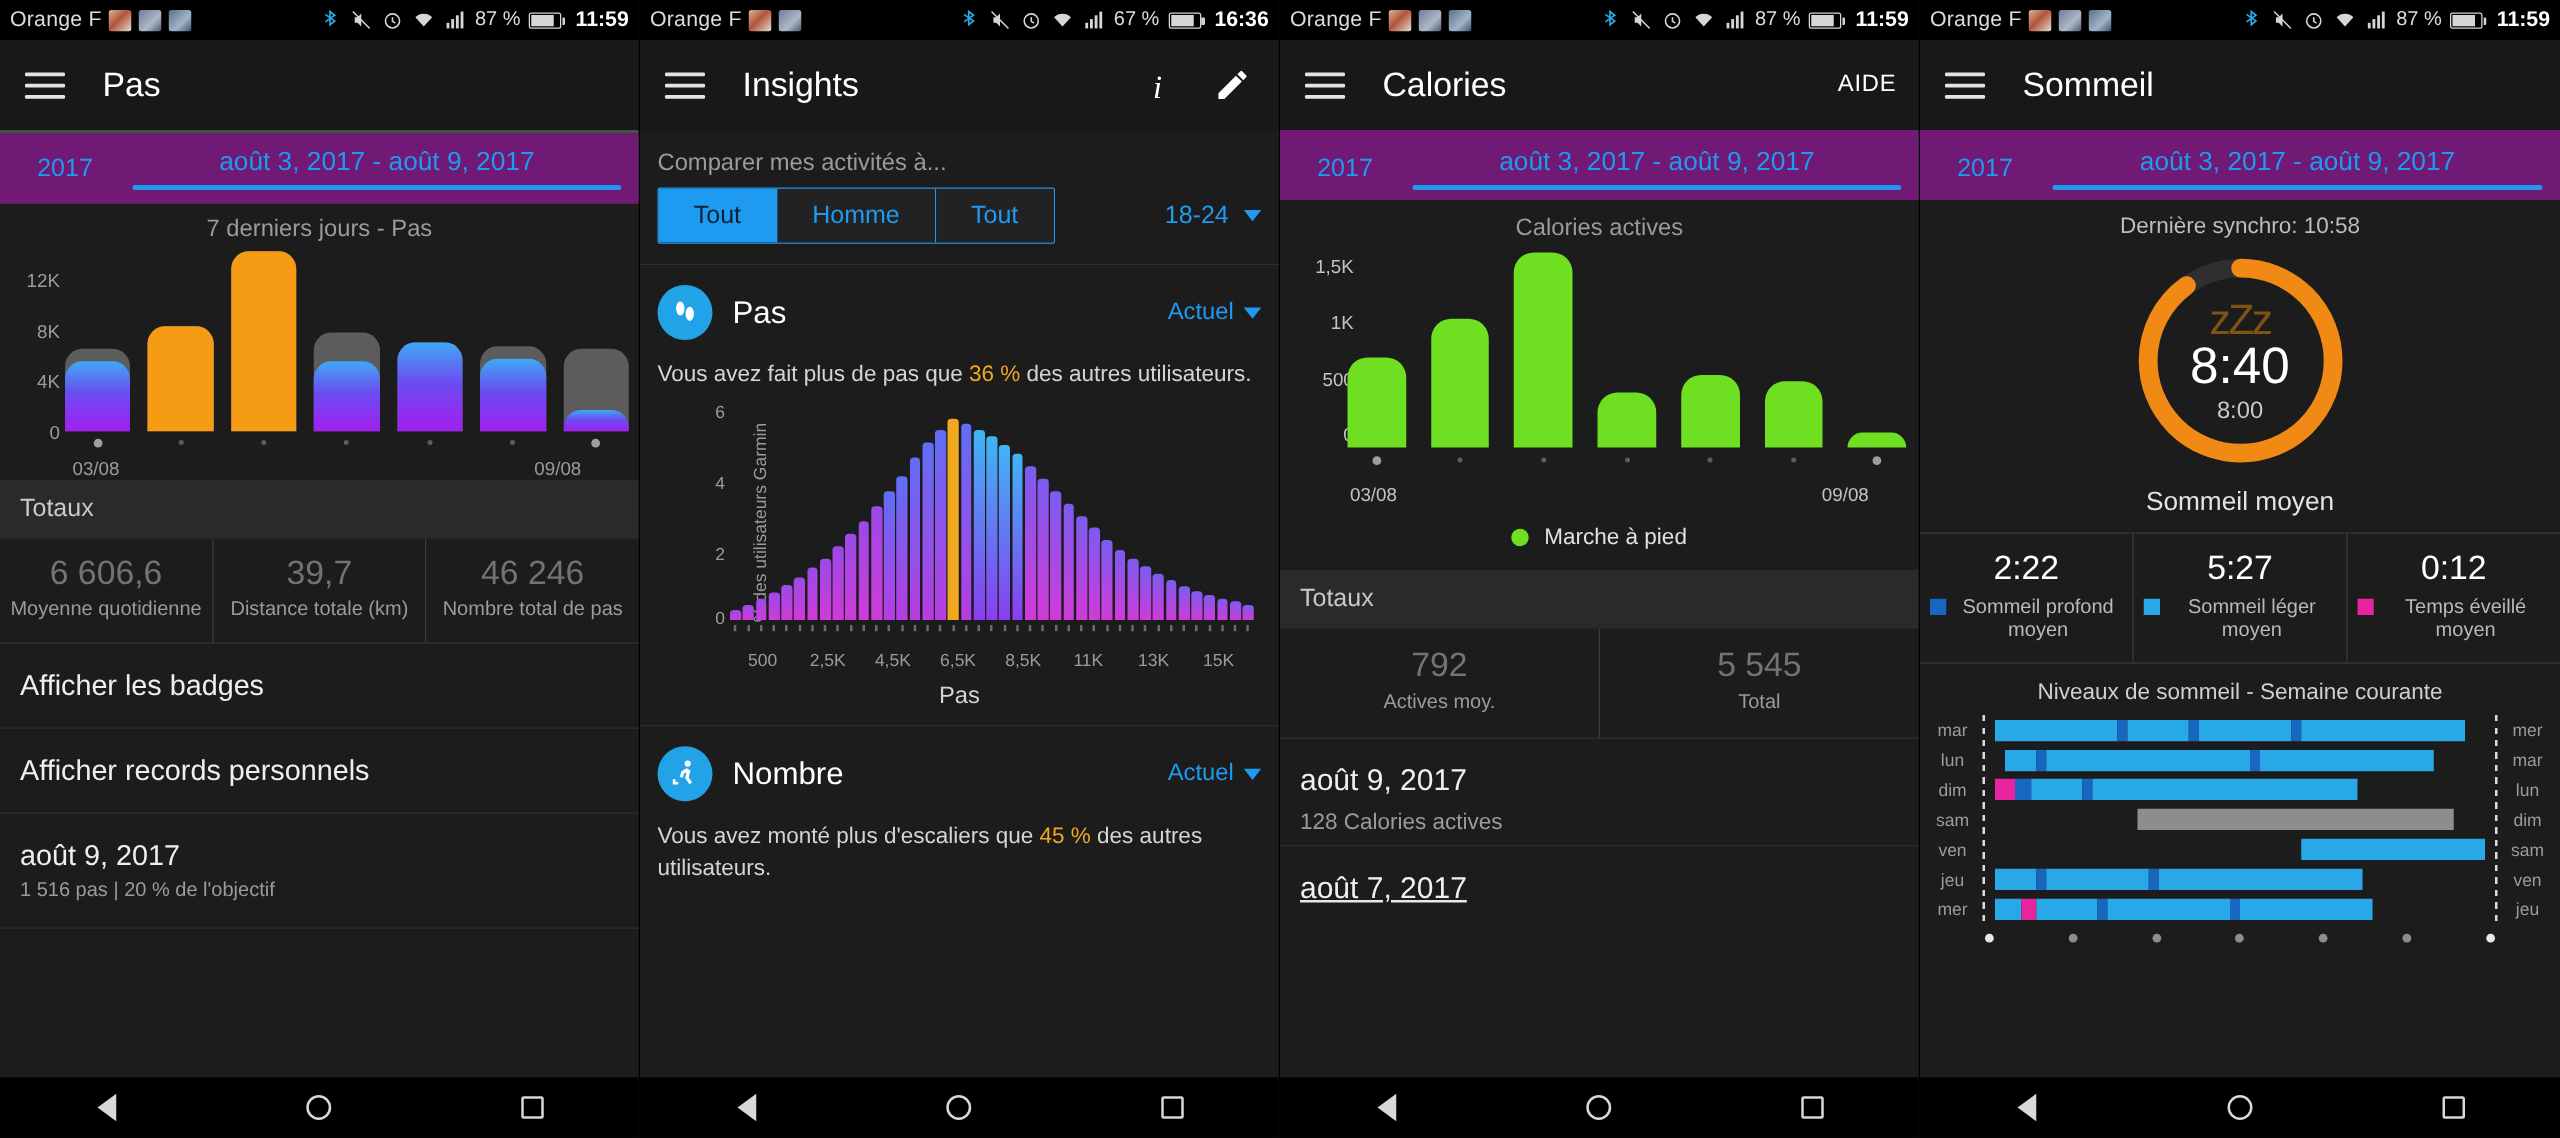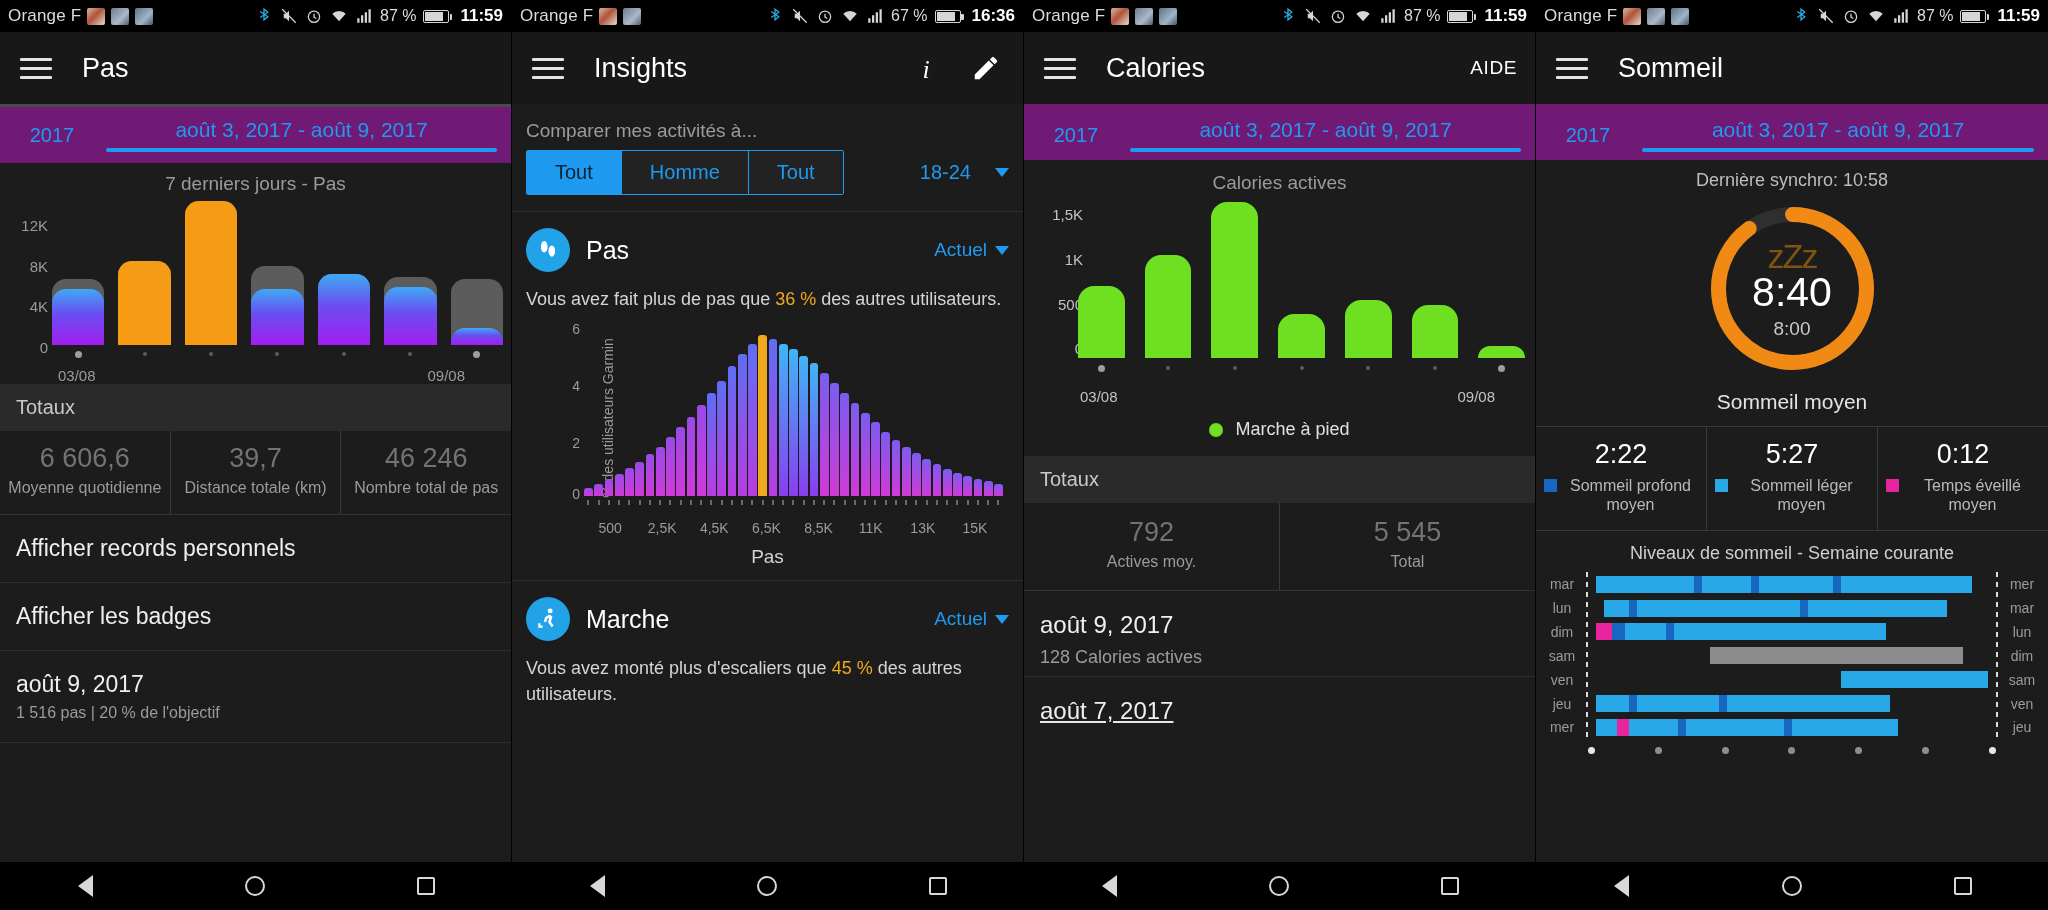--- a/index.html
+++ b/index.html
@@ -83,21 +83,21 @@
   .listrow{ padding:20px 16px; font-size:23px; color:#efefef; border-bottom:1px solid #2e2e2e;}
   .listrow .sub{ font-size:16px;color:#9b9b9b;margin-top:6px;}
 
   
   .compare-lbl{ font-size:19px;color:#9b9b9b;padding:16px 14px 8px;}
   .segrow{ display:flex; align-items:center; padding:0 14px 16px;}
   .seg{ display:flex; border:1.6px solid #1e9bf0; border-radius:2px; overflow:hidden;}
   .segbtn{ padding:10px 28px; font-size:20px; color:#1e9bf0; background:#222; cursor:pointer; border-right:1.6px solid #1e9bf0;}
   .segbtn:last-child{border-right:none;}
   .segbtn.on{ background:#1e9bf0; color:#0d2230;}
-  .agesel{ margin-left:auto; font-size:20px;color:#1e9bf0; display:flex;align-items:center;gap:24px;cursor:pointer;}
+  .agesel{ margin-left:auto; font-size:20px;color:#1e9bf0; display:flex;align-items:center;gap:12px;cursor:pointer;}
   .chev{ width:0;height:0;border-left:7px solid transparent;border-right:7px solid transparent;border-top:9px solid #1e9bf0;}
   .card{ border-top:1px solid #2e2e2e; padding:16px 14px 0;}
   .cardhead{ display:flex;align-items:center;gap:16px;}
   .cavatar{ width:44px;height:44px;border-radius:50%;background:#22a3e8;display:flex;align-items:center;justify-content:center;}
   .cardtitle{ font-size:25px;color:#fff;}
   .cardsel{ margin-left:auto;font-size:19px;color:#1e9bf0;display:flex;align-items:center;gap:8px;cursor:pointer;}
   .cardtext{ font-size:18px;color:#d5d5d5;margin-top:14px;line-height:1.45;}
   .hl{ color:#f0a81e; }
   .histwrap{ position:relative; height:200px; margin-top:6px;}
   .ylab-rot{ position:absolute; left:2px; top:50%; transform:translateY(-50%) rotate(-90deg); transform-origin:center; font-size:14px;color:#9b9b9b; white-space:nowrap;}
@@ -306,22 +306,22 @@
       </div>
       <div class="totcell">
         <div class="totval">39,7</div>
         <div class="totlbl">Distance totale (km)</div>
       </div>
       <div class="totcell">
         <div class="totval">46 246</div>
         <div class="totlbl">Nombre total de pas</div>
       </div>
     </div>
+    <div class="listrow">Afficher les badges</div>
     <div class="listrow">Afficher records personnels</div>
-    <div class="listrow">Afficher les badges</div>
     <div class="listrow">
       <div>août 9, 2017</div>
       <div class="sub">1 516 pas | 20 % de l'objectif</div>
     </div>
 
     <div class="navbar">
       <div class="nv">
           <span class="tri"></span>
         </div>
       <div class="nv">
@@ -614,21 +614,21 @@
 
     <div class="card" style="margin-top:6px;">
       <div class="cardhead">
         <div class="cavatar">
           <svg width="26" height="26" viewBox="0 0 24 24">
               <circle cx="14" cy="4.5" r="2.3" fill="#fff"></circle>
               <path d="M12.6 8.2l-3.3 2.1-1.2 4.1 2.2.6 1-3.2 1.8-1-1 4.3 3.2 4.6 1.9-1.4-2.5-3.6 1.4-5-2.4-1.6z" fill="#fff"></path>
               <path d="M3 20h4v-2H5v-2H3z" fill="#fff"></path>
             </svg>
         </div>
-        <div class="cardtitle">Marche</div>
+        <div class="cardtitle">Nombre</div>
         <div class="cardsel">
           <span>Actuel</span>
           <span class="chev"></span>
         </div>
       </div>
       <div class="cardtext">
         <span>Vous avez monté plus d'escaliers que </span><span class="hl">45 %</span><span> des autres utilisateurs.</span>
       </div>
     </div>
 

